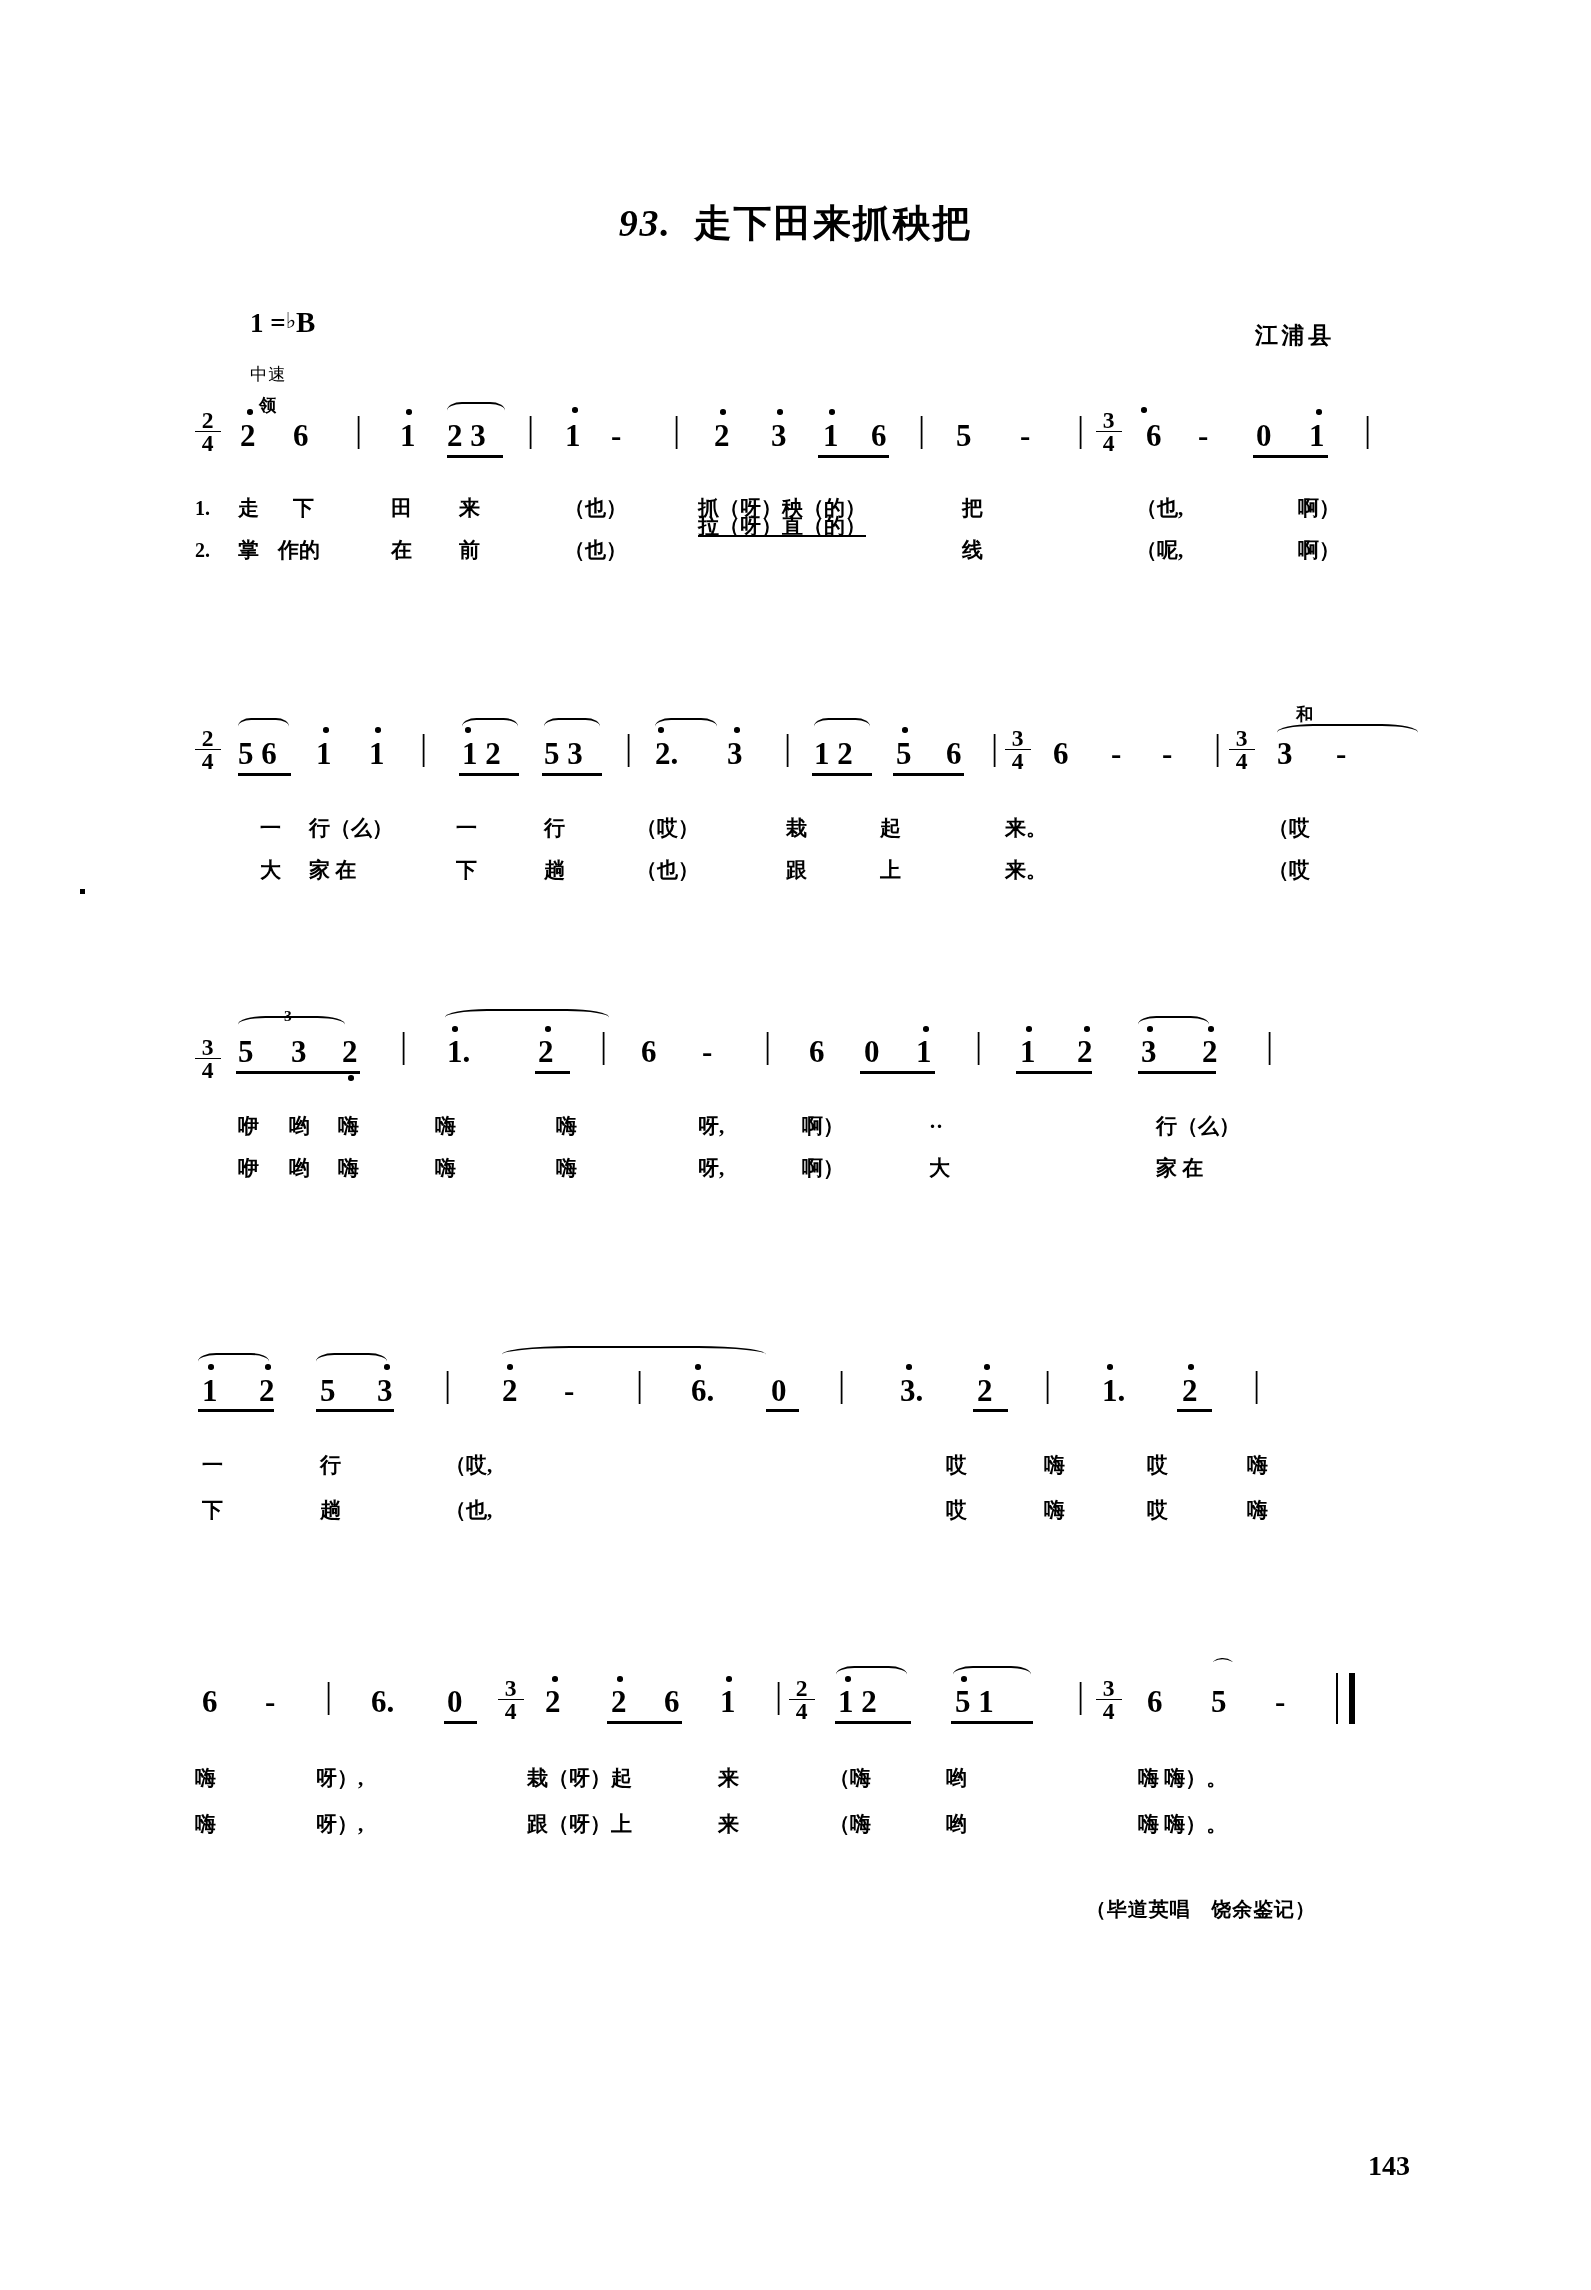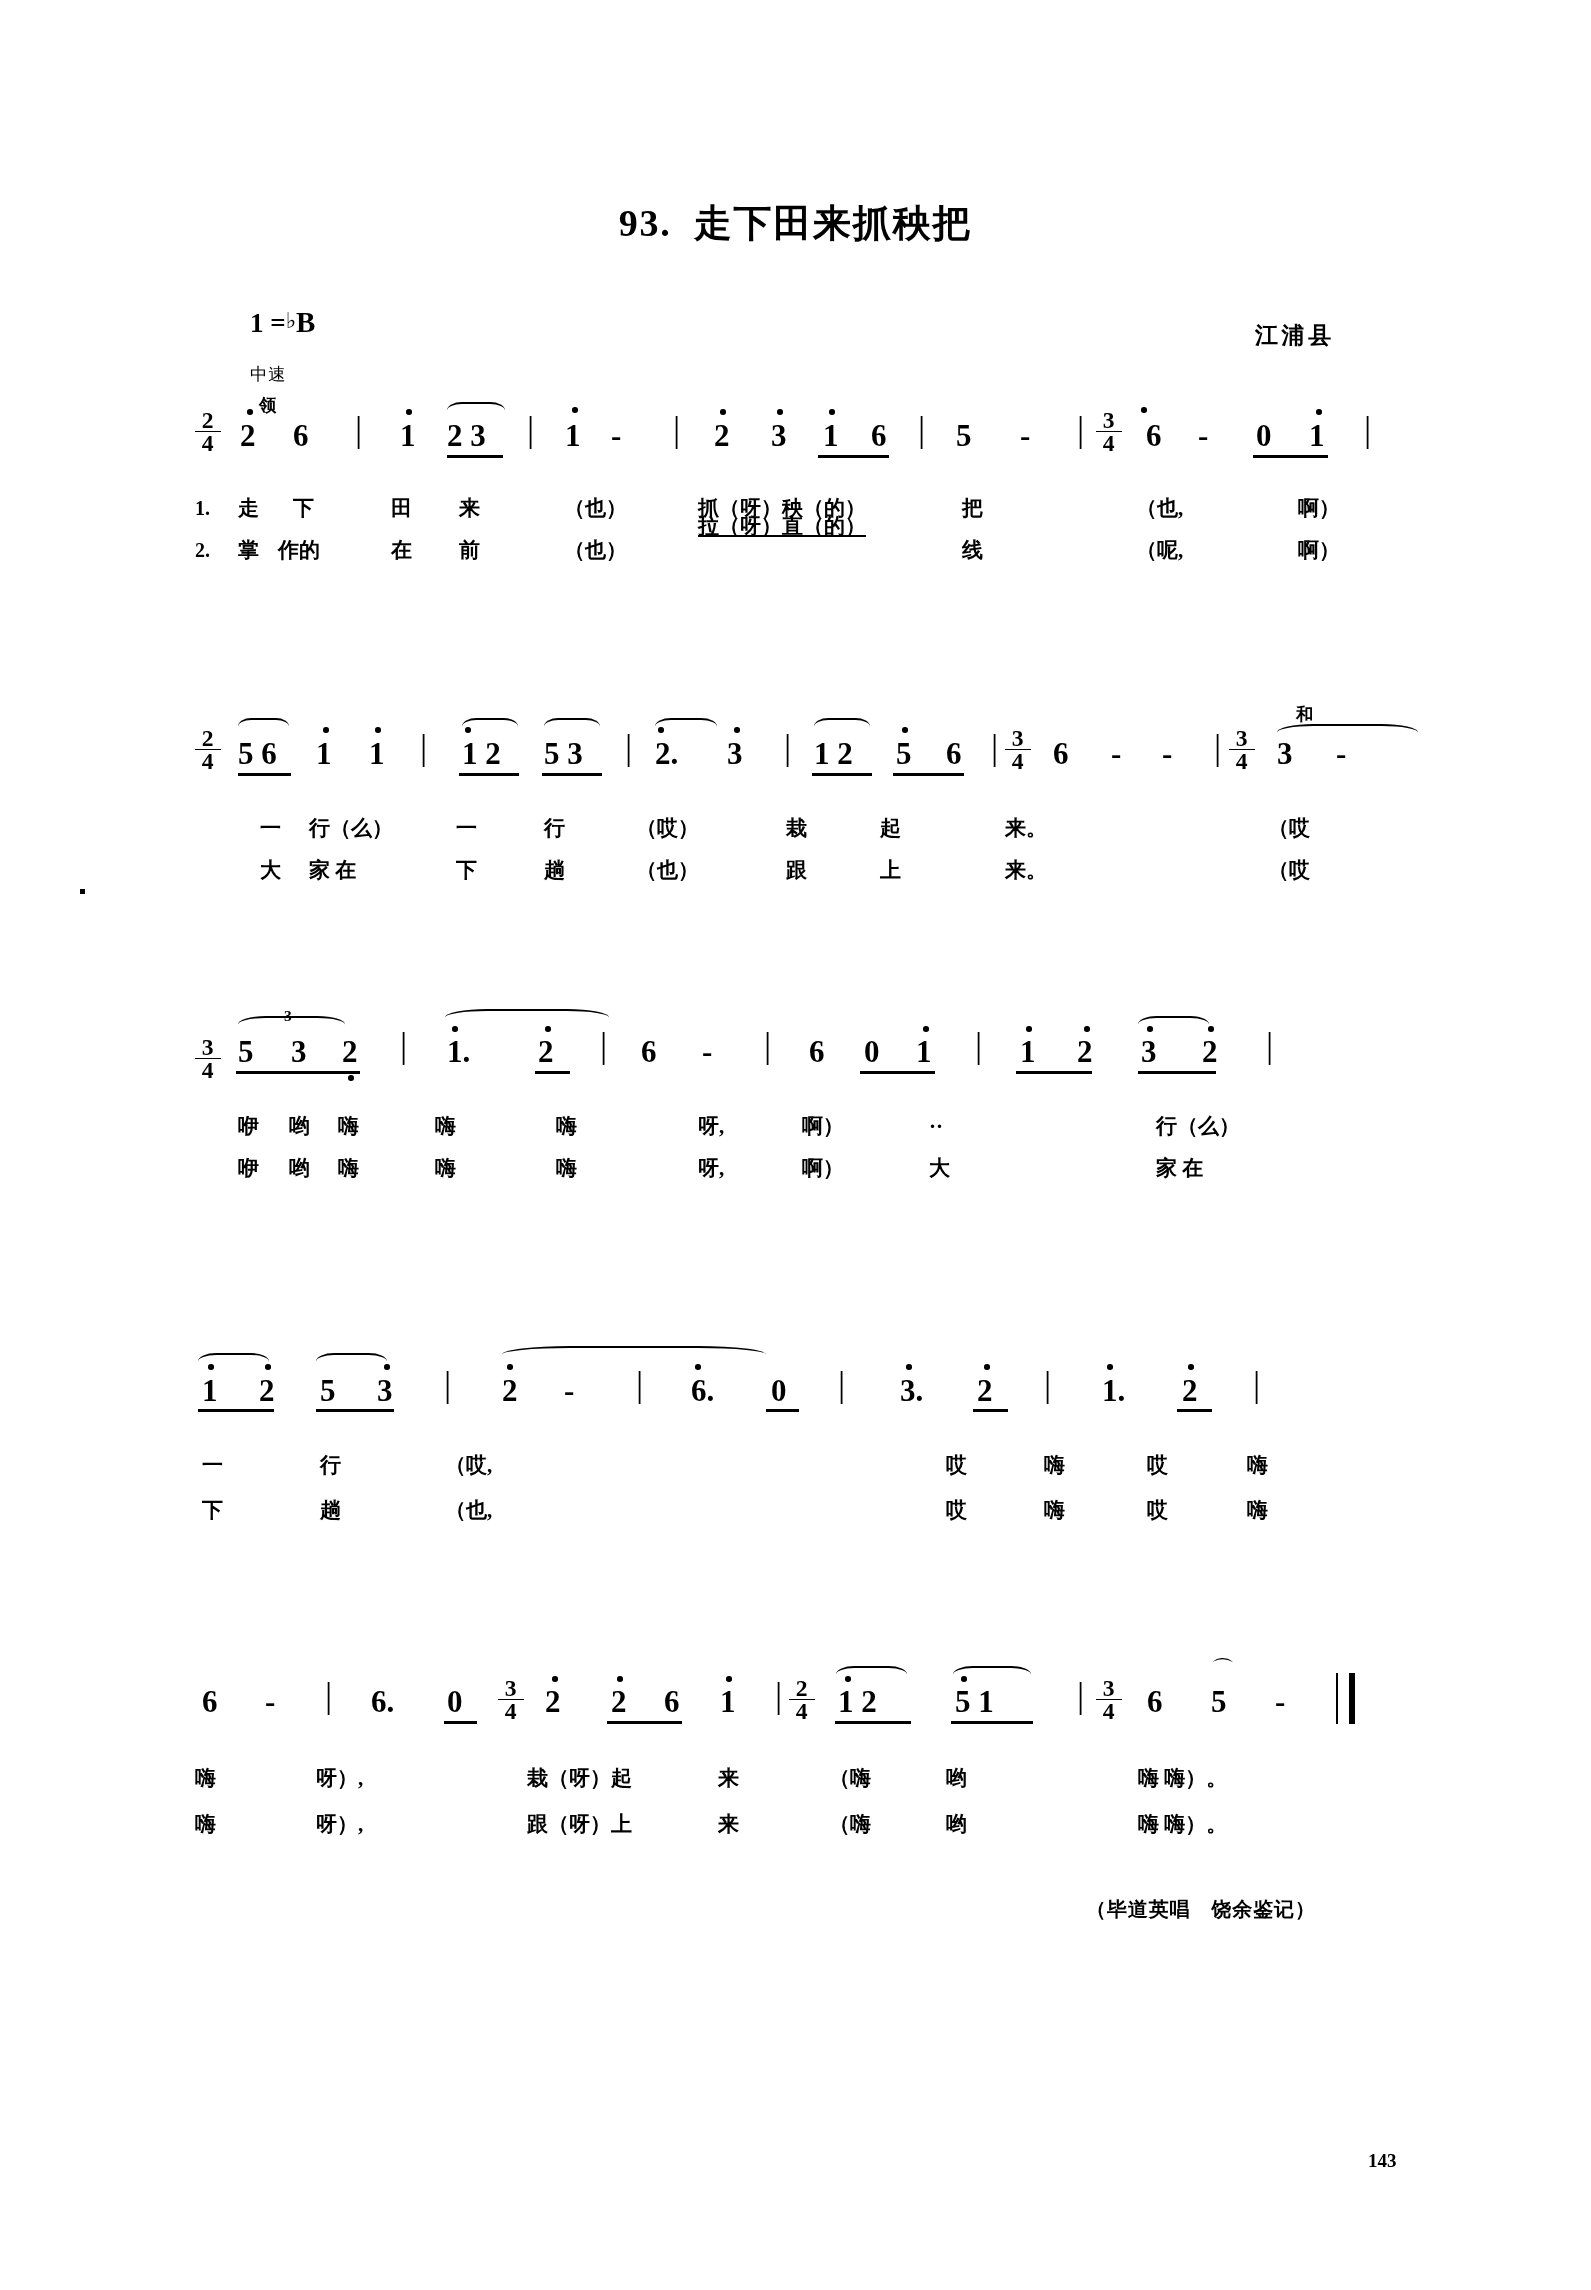--- a/index.html
+++ b/index.html
@@ -26,21 +26,21 @@
   .title {
     position: absolute;
     left: 0; top: 198px;
     width: 1591px;
     text-align: center;
     font-size: 38px;
     font-weight: bold;
     letter-spacing: 1.8px;
     font-family: "Liberation Serif", "DejaVu Serif", serif;
   }
-  .title .num { margin-right: 22px; }
+  .title .num { margin-right: 22px; font-style: italic; }
   .subtitle {
     position: absolute;
     left: 0; top: 295px;
     width: 1591px;
     text-align: center;
     font-size: 23px;
     font-weight: bold;
     letter-spacing: 2.7px;
   }
   .composer {
@@ -153,21 +153,21 @@
   .footer-credit {
     position: absolute;
     left: 1086px; top: 1896px;
     font-size: 20px;
     font-weight: bold;
     letter-spacing: 0.9px;
   }
   .page-number {
     position: absolute;
     left: 1368px; top: 2150px;
-    font-size: 19px;
+    font-size: 28px;
     font-weight: bold;
     text-align: right;
   }
   .stray-dot {
     position: absolute;
     left: 80px; top: 889px;
     width: 4.5px; height: 4.5px;
     background: #000;
   }
 </style>

